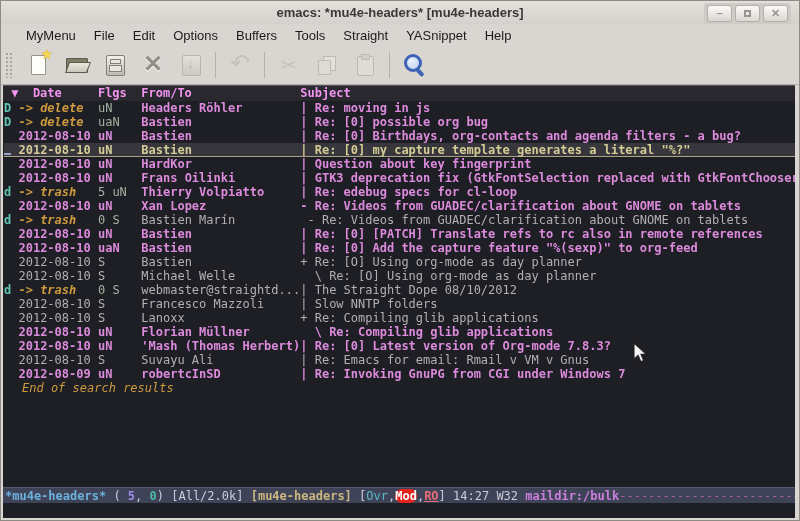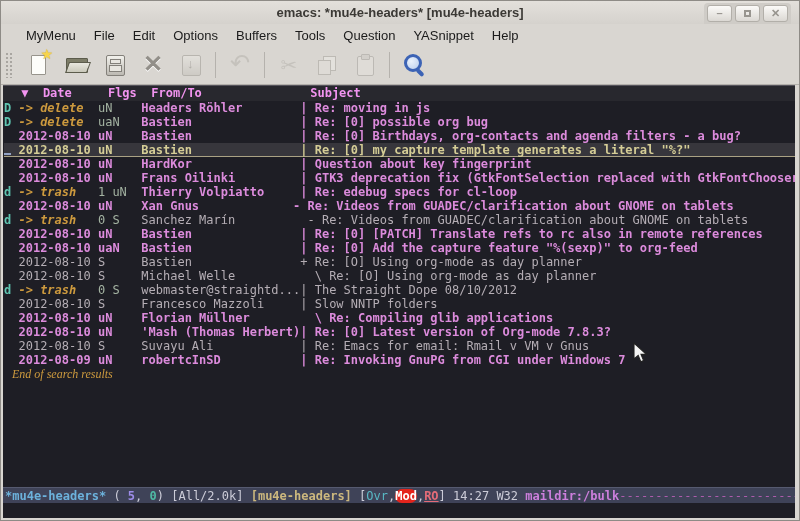--- a/index.html
+++ b/index.html
@@ -45,32 +45,32 @@
   .icon-search::before{content:"";position:absolute;left:3px;top:2px;width:12px;height:12px;border:3px solid #3c63b5;border-radius:50%;background:radial-gradient(circle at 35% 35%,#eaf2fc,#b9cdec);}
   .icon-search::after{content:"";position:absolute;left:17px;top:16px;width:4px;height:9px;background:#3c63b5;border-radius:2px;transform:rotate(-45deg);}
   
   .editor{
     position:relative;height:433px;margin:0 4px 0 2px;
     background:var(--bg);border-top:1px solid #56545c;
     display:flex;flex-direction:column;
     font-family:"DejaVu Sans Mono",monospace;font-size:12px;
   }
   .header-line{height:15px;line-height:15px;white-space:pre;background:var(--bg-hdr);
-    color:var(--hdr-pink);font-weight:bold;padding-left:11px;}
+    color:var(--hdr-pink);font-weight:bold;padding-left:1px;}
   .rows{flex:1;padding-left:1px;overflow:hidden;}
   .row{height:14px;line-height:14px;white-space:pre;position:relative;}
   .row span{white-space:pre;}
   .row.unread{color:var(--pink);font-weight:bold;}
   .row.read{color:var(--gray);}
   .row.current{color:var(--khaki);font-weight:bold;background:var(--hl);border-bottom:1px solid #aaa284;}
   .row .marker{color:var(--teal);font-weight:bold;}
   .row.marked .date{color:var(--orange);font-style:italic;font-weight:bold;}
   .row.marked .flags{color:var(--muted);font-weight:normal;}
   .cursor-dash{position:absolute;left:0;bottom:1px;width:7px;height:2px;background:var(--cursor-dash);}
-  .end-marker{height:14px;line-height:14px;white-space:pre;color:var(--orange);font-style:italic;padding-left:8px;font-family:Liberation Serif, serif;}
+  .end-marker{height:14px;line-height:14px;white-space:pre;color:var(--orange);font-style:italic;padding-left:18px;}
   
   .modeline{height:16px;line-height:16px;white-space:pre;background:var(--mode-bg);
     color:var(--mode-fg);padding-left:2px;overflow:hidden;border-top:1px solid #565a70;}
   .modeline span{white-space:pre;}
   .seg-blue{color:var(--mode-blue);} .seg-violet{color:var(--mode-violet);}
   .seg-tealnum{color:var(--mode-tealnum);} .seg-khaki{color:var(--mode-khaki);}
   .seg-ovr{color:var(--mode-ovr);} .seg-mod{color:#fff;background:var(--mode-redbg);border-radius:7px;}
   .seg-ro{color:var(--mode-ro);text-decoration:underline;} .seg-mailpink{color:var(--mode-mailpink);}
   .seg-dash{color:var(--mode-dash);} .seg-fg{color:var(--mode-fg);}
   .seg-b{font-weight:bold;}
@@ -94,21 +94,21 @@
       </div>
   </div>
 
   <div class="menubar">
       <span class="menu-item">MyMenu</span>
       <span class="menu-item">File</span>
       <span class="menu-item">Edit</span>
       <span class="menu-item">Options</span>
       <span class="menu-item">Buffers</span>
       <span class="menu-item">Tools</span>
-      <span class="menu-item">Question</span>
+      <span class="menu-item">Straight</span>
       <span class="menu-item">YASnippet</span>
       <span class="menu-item">Help</span>
     </div>
 
   <div class="toolbar">
     <div class="grip"></div>
     <div id="tb-icons" style="display:flex;align-items:center;">
         <span class="tbi icon-new-file"></span>
         <span class="tbi icon-open-folder"></span>
         <span class="tbi icon-save"></span>
@@ -127,29 +127,30 @@
 
   <div class="editor">
     <div class="header-line"> ▼  Date     Flgs  From/To               Subject</div>
     <div class="rows" id="rows">
         <div class="row unread marked"><span class="marker">D </span><span class="date">-&gt; delete  </span><span class="flags">uN    </span><span class="from">Headers Röhler        </span><span class="subj">| Re: moving in js</span></div>
         <div class="row unread marked"><span class="marker">D </span><span class="date">-&gt; delete  </span><span class="flags">uaN   </span><span class="from">Bastien               </span><span class="subj">| Re: [0] possible org bug</span></div>
         <div class="row unread"><span class="marker">  </span><span class="date">2012-08-10 </span><span class="flags">uN    </span><span class="from">Bastien               </span><span class="subj">| Re: [0] Birthdays, org-contacts and agenda filters - a bug?</span></div>
         <div class="row current"><span class="marker">  </span><span class="date">2012-08-10 </span><span class="flags">uN    </span><span class="from">Bastien               </span><span class="subj">| Re: [0] my capture template generates a literal "%?"</span><span class="cursor-dash"></span></div>
         <div class="row unread"><span class="marker">  </span><span class="date">2012-08-10 </span><span class="flags">uN    </span><span class="from">HardKor               </span><span class="subj">| Question about key fingerprint</span></div>
         <div class="row unread"><span class="marker">  </span><span class="date">2012-08-10 </span><span class="flags">uN    </span><span class="from">Frans Oilinki         </span><span class="subj">| GTK3 deprecation fix (GtkFontSelection replaced with GtkFontChooser)</span></div>
-        <div class="row unread marked"><span class="marker">d </span><span class="date">-&gt; trash   </span><span class="flags">1 uN  </span><span class="from">Thierry Volpiatto     </span><span class="subj">| Re: edebug specs for cl-loop</span></div>
-        <div class="row unread"><span class="marker">  </span><span class="date">2012-08-10 </span><span class="flags">uN    </span><span class="from">Xan Gnus             </span><span class="subj">- Re: Videos from GUADEC/clarification about GNOME on tablets</span></div>
-        <div class="row read marked"><span class="marker">d </span><span class="date">-&gt; trash   </span><span class="flags">0 S   </span><span class="from">Sanchez Marín          </span><span class="subj">- Re: Videos from GUADEC/clarification about GNOME on tablets</span></div>
+        <div class="row unread marked"><span class="marker">d </span><span class="date">-&gt; trash   </span><span class="flags">5 uN  </span><span class="from">Thierry Volpiatto     </span><span class="subj">| Re: edebug specs for cl-loop</span></div>
+        <div class="row unread"><span class="marker">  </span><span class="date">2012-08-10 </span><span class="flags">uN    </span><span class="from">Xan Lopez             </span><span class="subj">- Re: Videos from GUADEC/clarification about GNOME on tablets</span></div>
+        <div class="row read marked"><span class="marker">d </span><span class="date">-&gt; trash   </span><span class="flags">0 S   </span><span class="from">Bastien Marín          </span><span class="subj">- Re: Videos from GUADEC/clarification about GNOME on tablets</span></div>
         <div class="row unread"><span class="marker">  </span><span class="date">2012-08-10 </span><span class="flags">uN    </span><span class="from">Bastien               </span><span class="subj">| Re: [0] [PATCH] Translate refs to rc also in remote references</span></div>
         <div class="row unread"><span class="marker">  </span><span class="date">2012-08-10 </span><span class="flags">uaN   </span><span class="from">Bastien               </span><span class="subj">| Re: [0] Add the capture feature "%(sexp)" to org-feed</span></div>
         <div class="row read"><span class="marker">  </span><span class="date">2012-08-10 </span><span class="flags">S     </span><span class="from">Bastien               </span><span class="subj">+ Re: [O] Using org-mode as day planner</span></div>
         <div class="row read"><span class="marker">  </span><span class="date">2012-08-10 </span><span class="flags">S     </span><span class="from">Michael Welle         </span><span class="subj">  \ Re: [O] Using org-mode as day planner</span></div>
         <div class="row read marked"><span class="marker">d </span><span class="date">-&gt; trash   </span><span class="flags">0 S   </span><span class="from">webmaster@straightd...</span><span class="subj">| The Straight Dope 08/10/2012</span></div>
         <div class="row read"><span class="marker">  </span><span class="date">2012-08-10 </span><span class="flags">S     </span><span class="from">Francesco Mazzoli     </span><span class="subj">| Slow NNTP folders</span></div>
+        <div class="row read"><span class="marker">  </span><span class="date">2012-08-10 </span><span class="flags">S     </span><span class="from">Lanoxx                </span><span class="subj">+ Re: Compiling glib applications</span></div>
         <div class="row unread"><span class="marker">  </span><span class="date">2012-08-10 </span><span class="flags">uN    </span><span class="from">Florian Müllner       </span><span class="subj">  \ Re: Compiling glib applications</span></div>
         <div class="row unread"><span class="marker">  </span><span class="date">2012-08-10 </span><span class="flags">uN    </span><span class="from">'Mash (Thomas Herbert)</span><span class="subj">| Re: [0] Latest version of Org-mode 7.8.3?</span></div>
         <div class="row read"><span class="marker">  </span><span class="date">2012-08-10 </span><span class="flags">S     </span><span class="from">Suvayu Ali            </span><span class="subj">| Re: Emacs for email: Rmail v VM v Gnus</span></div>
         <div class="row unread"><span class="marker">  </span><span class="date">2012-08-09 </span><span class="flags">uN    </span><span class="from">robertcInSD           </span><span class="subj">| Re: Invoking GnuPG from CGI under Windows 7</span></div>
         <div class="end-marker">End of search results</div>
       </div>
     <div class="modeline" id="modeline"><span class="seg-blue seg-b">*mu4e-headers*</span><span class="seg-fg"> ( </span><span class="seg-violet seg-b">5</span><span class="seg-fg">, </span><span class="seg-tealnum seg-b">0</span><span class="seg-fg">) [All/2.0k] </span><span class="seg-khaki seg-b">[mu4e-headers]</span><span class="seg-fg"> [</span><span class="seg-ovr">Ovr</span><span class="seg-fg">,</span><span class="seg-mod seg-b">Mod</span><span class="seg-fg">,</span><span class="seg-ro seg-b">RO</span><span class="seg-fg">] 14:27 W32 </span><span class="seg-mailpink seg-b">maildir:/bulk</span><span class="seg-dash">-------------------------</span></div>
     <div class="echo-area"></div>
   </div>
   <div class="bottom-chrome"></div>

